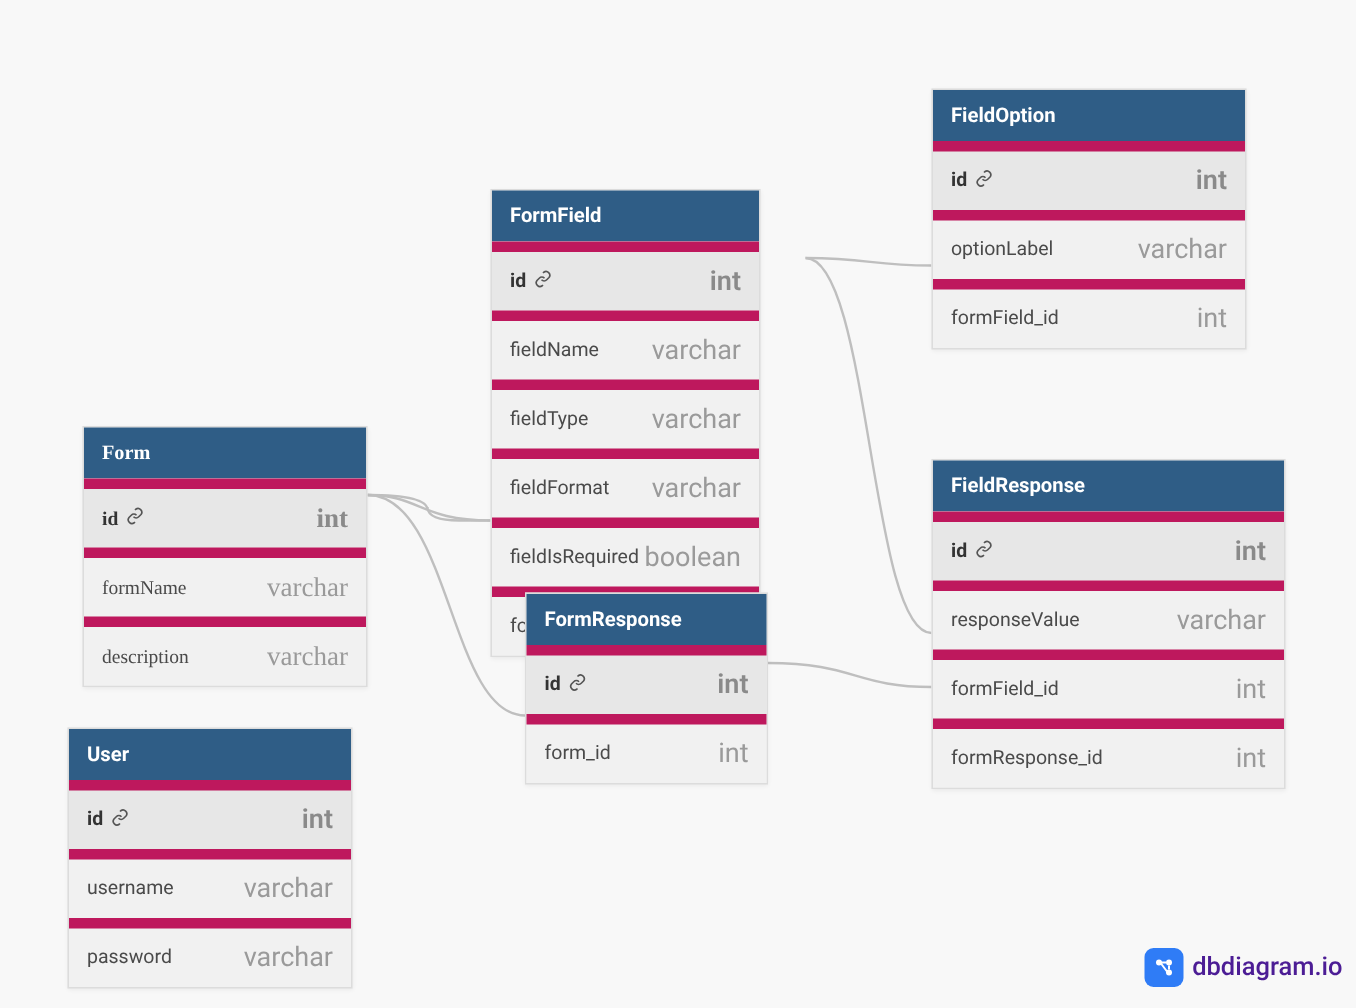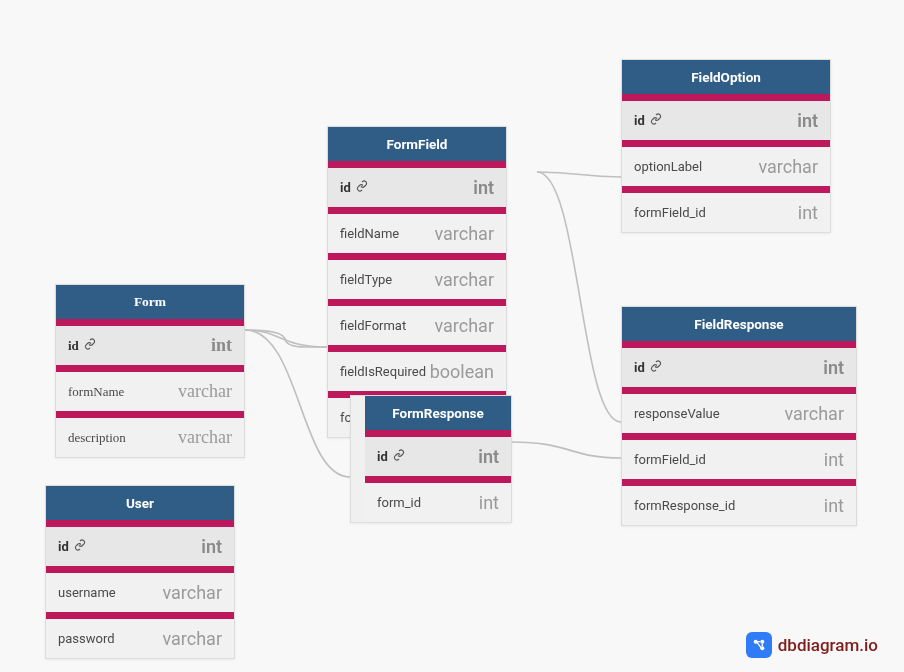--- a/index.html
+++ b/index.html
@@ -15,21 +15,20 @@
     position: relative;
     width: 904px;
     height: 672px;
   }
   .table {
     position: absolute;
     background: #f0f0f0;
     border: 1px solid #dcdcdc;
     box-shadow: 0 1px 3px rgba(0,0,0,0.06);
     font-size: 13px;
-    text-align: center;
   }
   .table-header {
     background: #2f5d86;
     color: #fff;
     font-weight: 700;
     padding: 9px 12px;
     font-size: 13.5px;
   }
   .row {
     display: flex;
@@ -58,26 +57,26 @@
     height: 12px;
   }
   svg.connections {
     position: absolute;
     top: 0; left: 0;
     width: 904px; height: 672px;
     pointer-events: none;
   }
   .watermark {
     position: absolute;
-    right: 26px;
+    right: 9px;
     bottom: 14px;
     display: flex;
     align-items: center;
     gap: 6px;
-    color: #7f1d1d;
+    color: #4c1d95;
     font-weight: 500;
     font-size: 17px;
   }
   .watermark .logo {
     width: 26px; height: 26px;
     background: #2f7cf6;
     border-radius: 6px;
     display: flex;
     align-items: center;
     justify-content: center;
@@ -167,21 +166,21 @@
           </span>
           <span class="col-type">boolean</span>
         </div>
         <div class="row">
           <span class="col-name">
             <span>form_id</span>
           </span>
           <span class="col-type">int</span>
         </div>
       </div>
-      <div class="table" style="left: 350px; top: 395px; width: 162px; padding-left: 14px;">
+      <div class="table" style="left: 350px; top: 395px; width: 162px;">
         <div class="table-header">FormResponse</div>
         <div class="row pk">
           <span class="col-name">
             <span>id</span>
             <span><svg class="link-icon" viewBox="0 0 24 24" fill="none" stroke="#555" stroke-width="2.2">
                 <path d="M10 13a5 5 0 0 0 7 0l3-3a5 5 0 0 0-7-7l-1 1"></path>
                 <path d="M14 11a5 5 0 0 0-7 0l-3 3a5 5 0 0 0 7 7l1-1"></path>
               </svg></span>
           </span>
           <span class="col-type">int</span>

